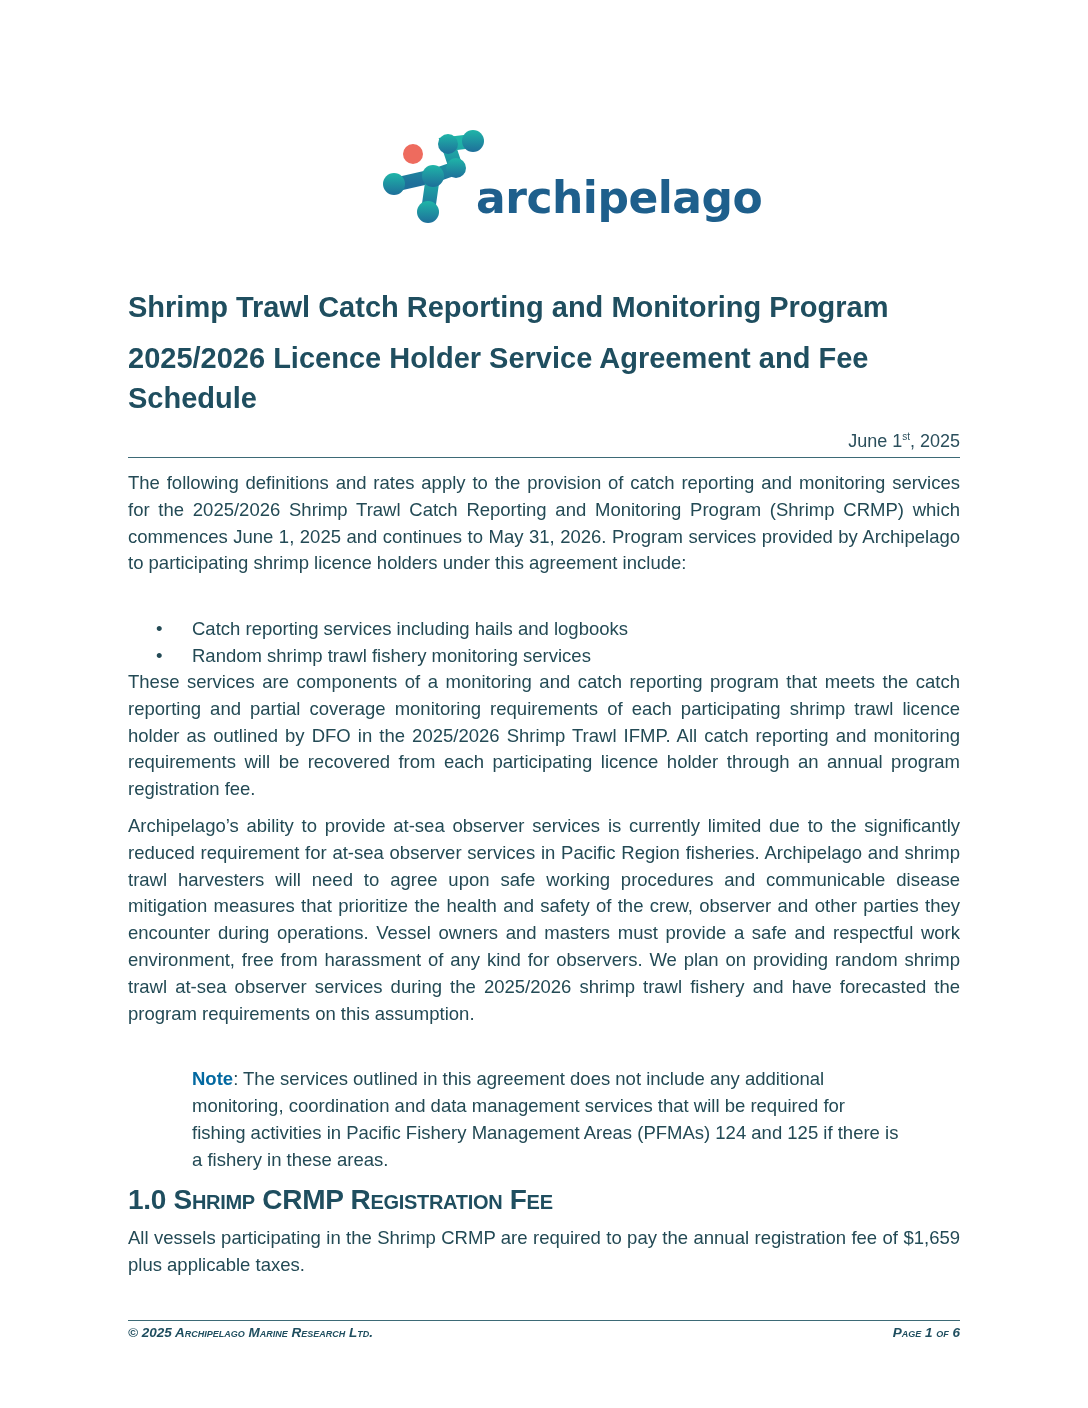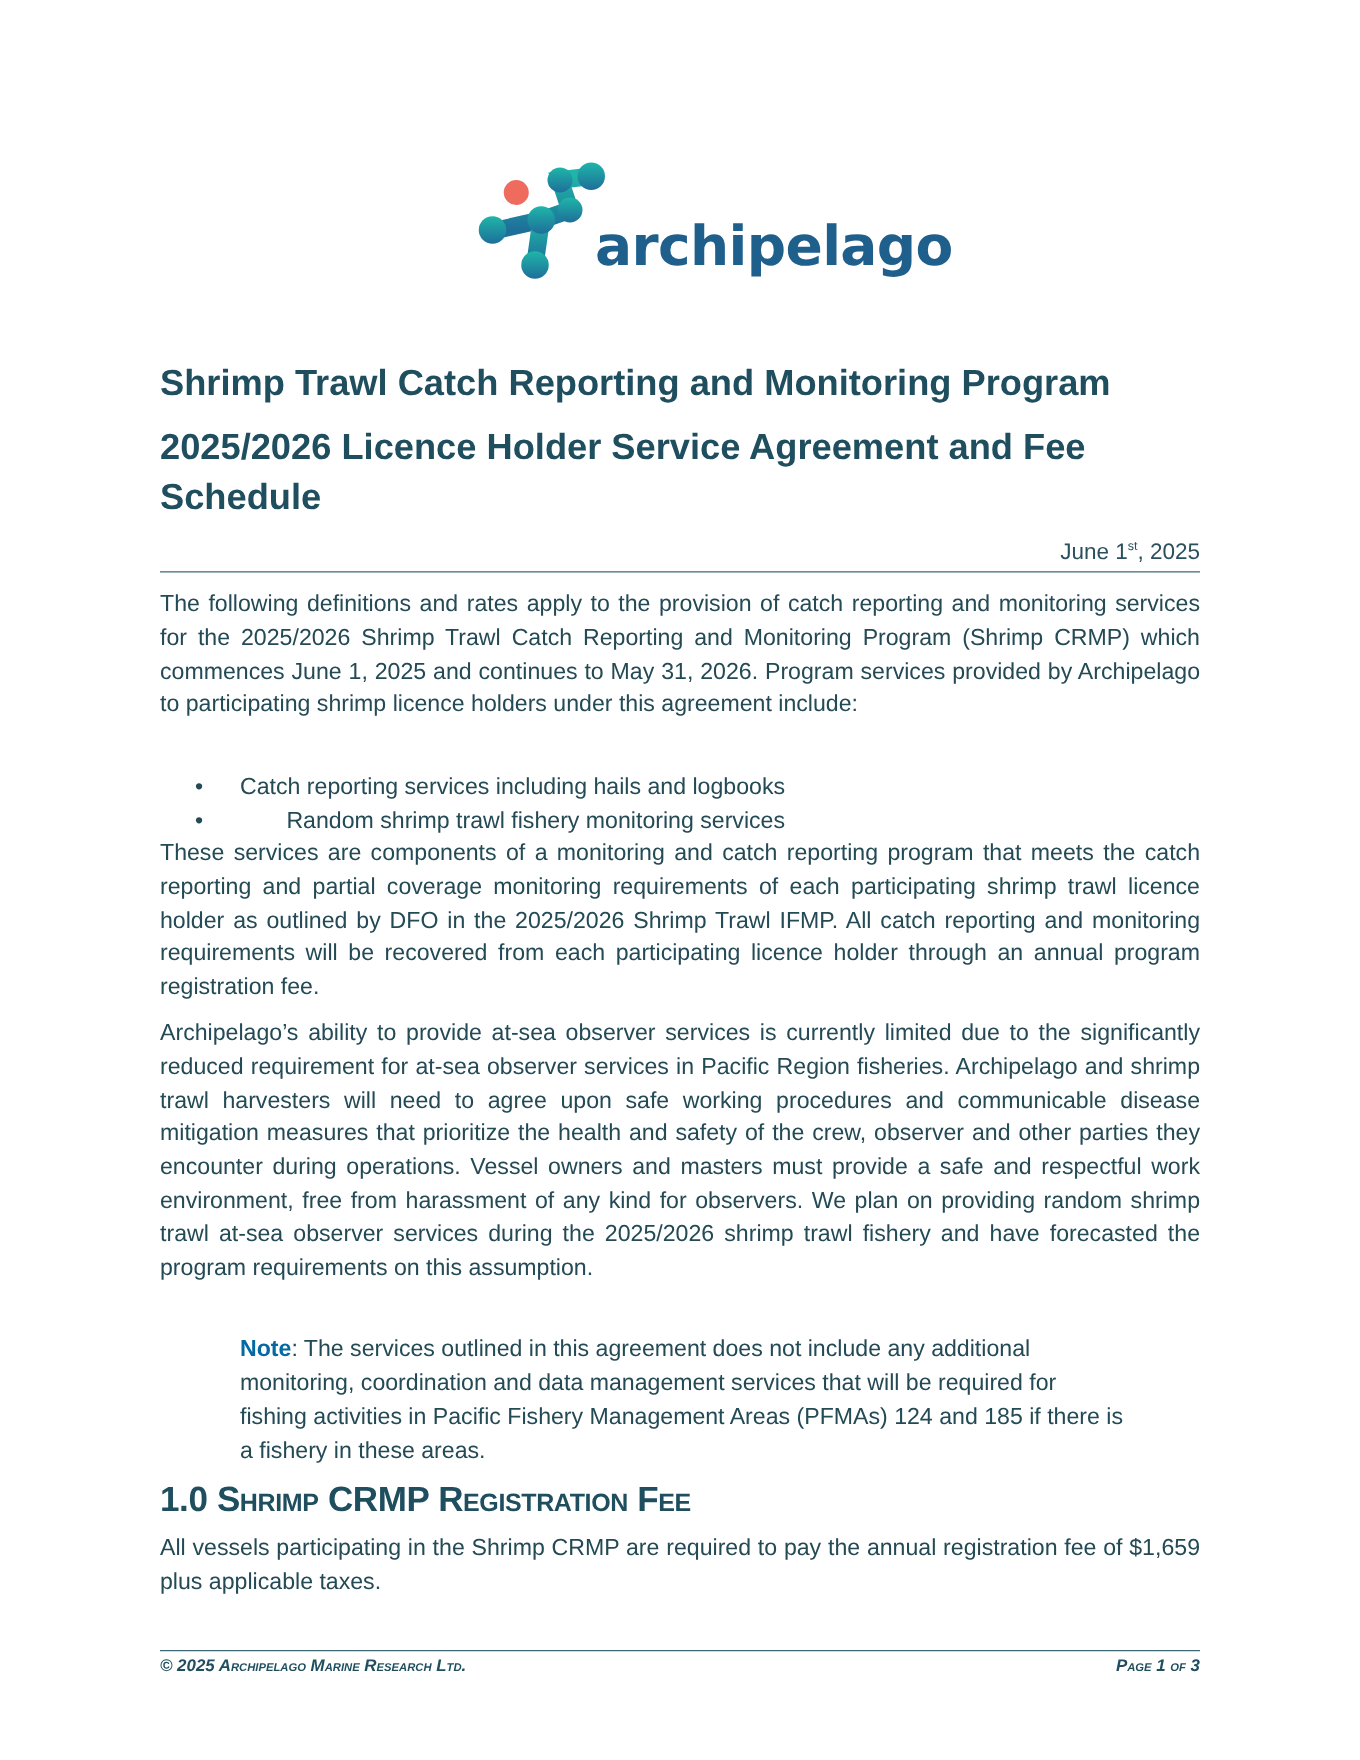--- a/index.html
+++ b/index.html
@@ -15,21 +15,21 @@
   .t2 { top:338px; }
   .date { position:absolute; right:128px; top:431px; font-size:18px; color:#2b4f5c; }
   .date sup { font-size:10px; }
   .rule { position:absolute; left:128px; width:832px; height:1px; background:#3d6a76; }
   .r1 { top:457px; }
   .r2 { top:1320px; }
   .para { position:absolute; left:128px; width:832px; font-size:18.5px; line-height:26.8px;
           text-align:justify; color:#234a55; margin:0; }
   .p1 { top:470px; }
   .bullets { position:absolute; left:156px; top:615px; margin:0; padding:0; list-style:none;
-             font-size:18.5px; line-height:27px; color:#234a55;text-align:right; }
+             font-size:18.5px; line-height:27px; color:#234a55; }
   .bullets li { position:relative; padding-left:36px; }
   .bullets li::before { content:"\2022"; position:absolute; left:0; top:0; }
   .p2 { top:669px; }
   .p3 { top:813px; }
   .note { position:absolute; left:192px; width:710px; font-size:18.5px; line-height:27px;
           color:#234a55; top:1065px; margin:0; }
   .note b { color:#0369a1;margin-top:30px; }
   .h1 { position:absolute; left:128px; top:1184px; font-size:28px; font-weight:bold; color:#1f4e5f;
         font-variant:small-caps; letter-spacing:-0.3px; }
   .p4 { top:1225px; }
@@ -80,20 +80,20 @@
 <p class="para p1">The following definitions and rates apply to the provision of catch reporting and monitoring services for the 2025/2026 Shrimp Trawl Catch Reporting and Monitoring Program (Shrimp CRMP) which commences June 1, 2025 and continues to May 31, 2026.  Program services provided by Archipelago to participating shrimp licence holders under this agreement include:</p>
 
 <ul class="bullets">
   <li>Catch reporting services including hails and logbooks</li>
   <li>Random shrimp trawl fishery monitoring services</li>
 </ul>
 
 <p class="para p2">These services are components of a monitoring and catch reporting program that meets the catch reporting and partial coverage monitoring requirements of each participating shrimp trawl licence holder as outlined by DFO in the 2025/2026 Shrimp Trawl IFMP. All catch reporting and monitoring requirements will be recovered from each participating licence holder through an annual program registration fee.</p>
 <p class="para p3">Archipelago’s ability to provide at-sea observer services is currently limited due to the significantly reduced requirement for at-sea observer services in Pacific Region fisheries. Archipelago and shrimp trawl harvesters will need to agree upon safe working procedures and communicable disease mitigation measures that prioritize the health and safety of the crew, observer and other parties they encounter during operations. Vessel owners and masters must provide a safe and respectful work environment, free from harassment of any kind for observers. We plan on providing random shrimp trawl at-sea observer services during the 2025/2026 shrimp trawl fishery and have forecasted the program requirements on this assumption.</p>
 
-<p class="note"><b>Note</b><span>: The services outlined in this agreement does not include any additional monitoring, coordination and data management services that will be required for fishing activities in Pacific Fishery Management Areas (PFMAs) 124 and 185 if there is a fishery in these areas.</span></p>
+<p class="note"><b>Note</b><span>: The services outlined in this agreement does not include any additional monitoring, coordination and data management services that will be required for fishing activities in Pacific Fishery Management Areas (PFMAs) 124 and 125 if there is a fishery in these areas.</span></p>
 
 <div class="h1">1.0 Shrimp CRMP Registration Fee</div>
 <p class="para p4">All vessels participating in the Shrimp CRMP are required to pay the annual registration fee of $1,659 plus applicable taxes.</p>
 
 <div class="rule r2"></div>
 <div class="footer f-left">© 2025 Archipelago Marine Research Ltd.</div>
-<div class="footer f-right">Page 1 of 3</div>
+<div class="footer f-right">Page 1 of 6</div>
 
 </body></html>

